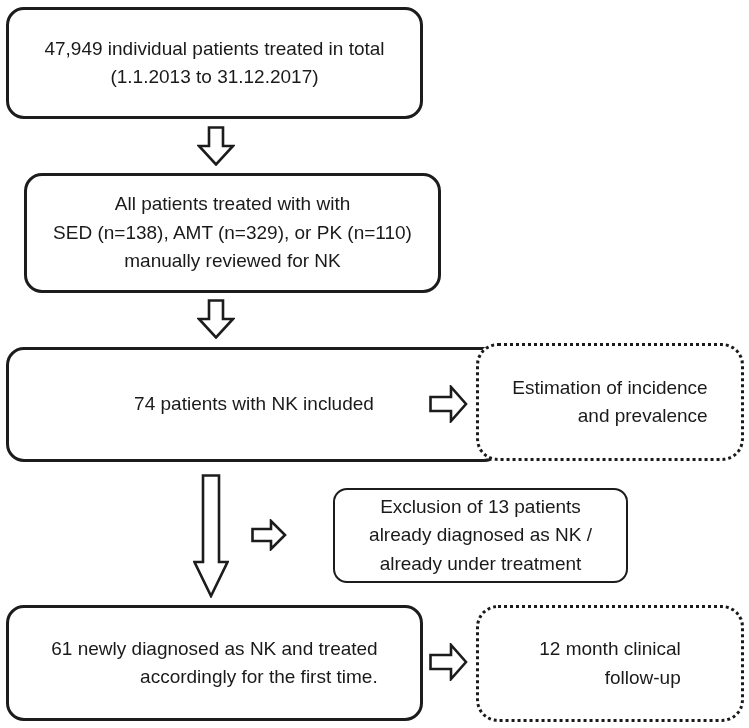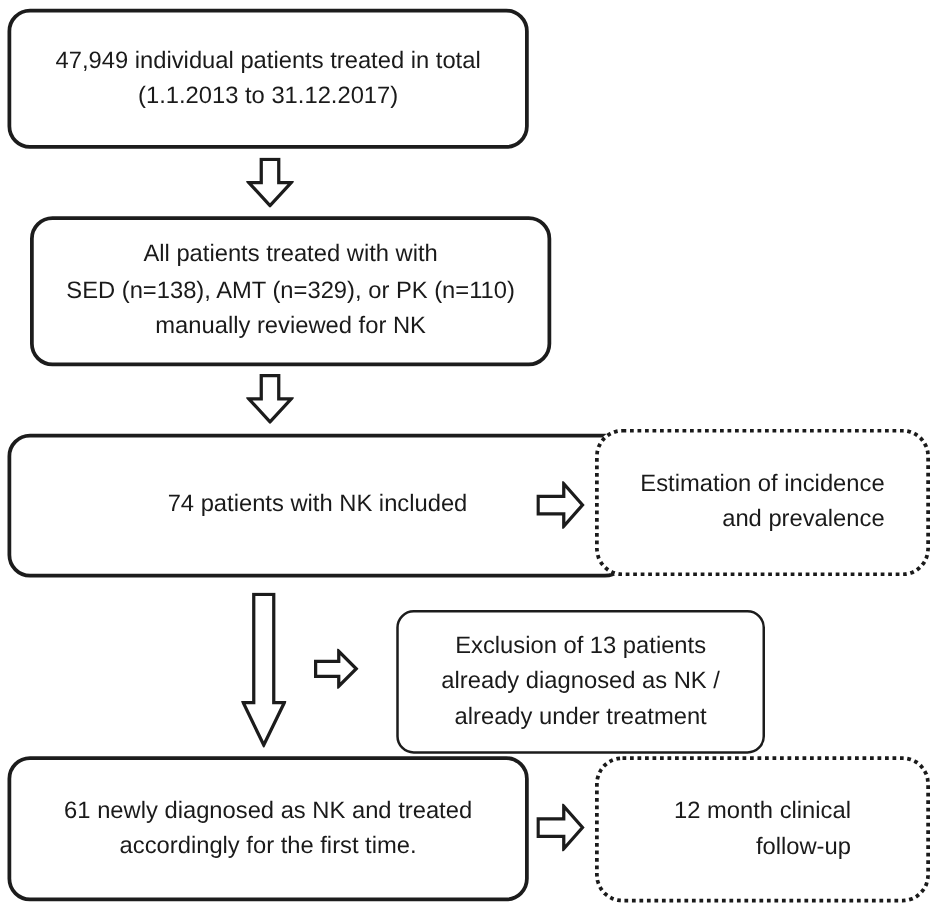--- a/index.html
+++ b/index.html
@@ -44,22 +44,22 @@
   }
   .arrow {
     position: absolute;
     line-height: 0;
   }
   
   .n-total      { left: 6px;   top: 7px;   width: 417px; height: 112px; }
   .n-reviewed   { left: 24px;   top: 173px; width: 417px; height: 120px; }
   .n-included   { left: 6px;   top: 347px; width: 496px; height: 115px; }
   .n-estimation { left: 476px; top: 343px; width: 268px; height: 118px; }
-  .n-exclusion  { left: 317px; top: 488px; width: 295px; height: 115px;  }
-  .n-newly      { left: 6px;   top: 605px; width: 417px; height: 116px; }
+  .n-exclusion  { left: 333px; top: 488px; width: 295px; height: 95px;  }
+  .n-newly      { left: 6px;   top: 605px; width: 417px; height: 116px; text-align: right; }
   .n-followup   { left: 476px; top: 605px; width: 268px; height: 117px; }
   
   .a1 { left: 197px; top: 126px; }
   .a2 { left: 197px; top: 299px; }
   .a3 { left: 429px; top: 385px; }
   .a4 { left: 193px; top: 474px; }
   .a5 { left: 251px; top: 519px; }
   .a6 { left: 429px; top: 643px; }
   svg polygon {
     fill: #ffffff;

